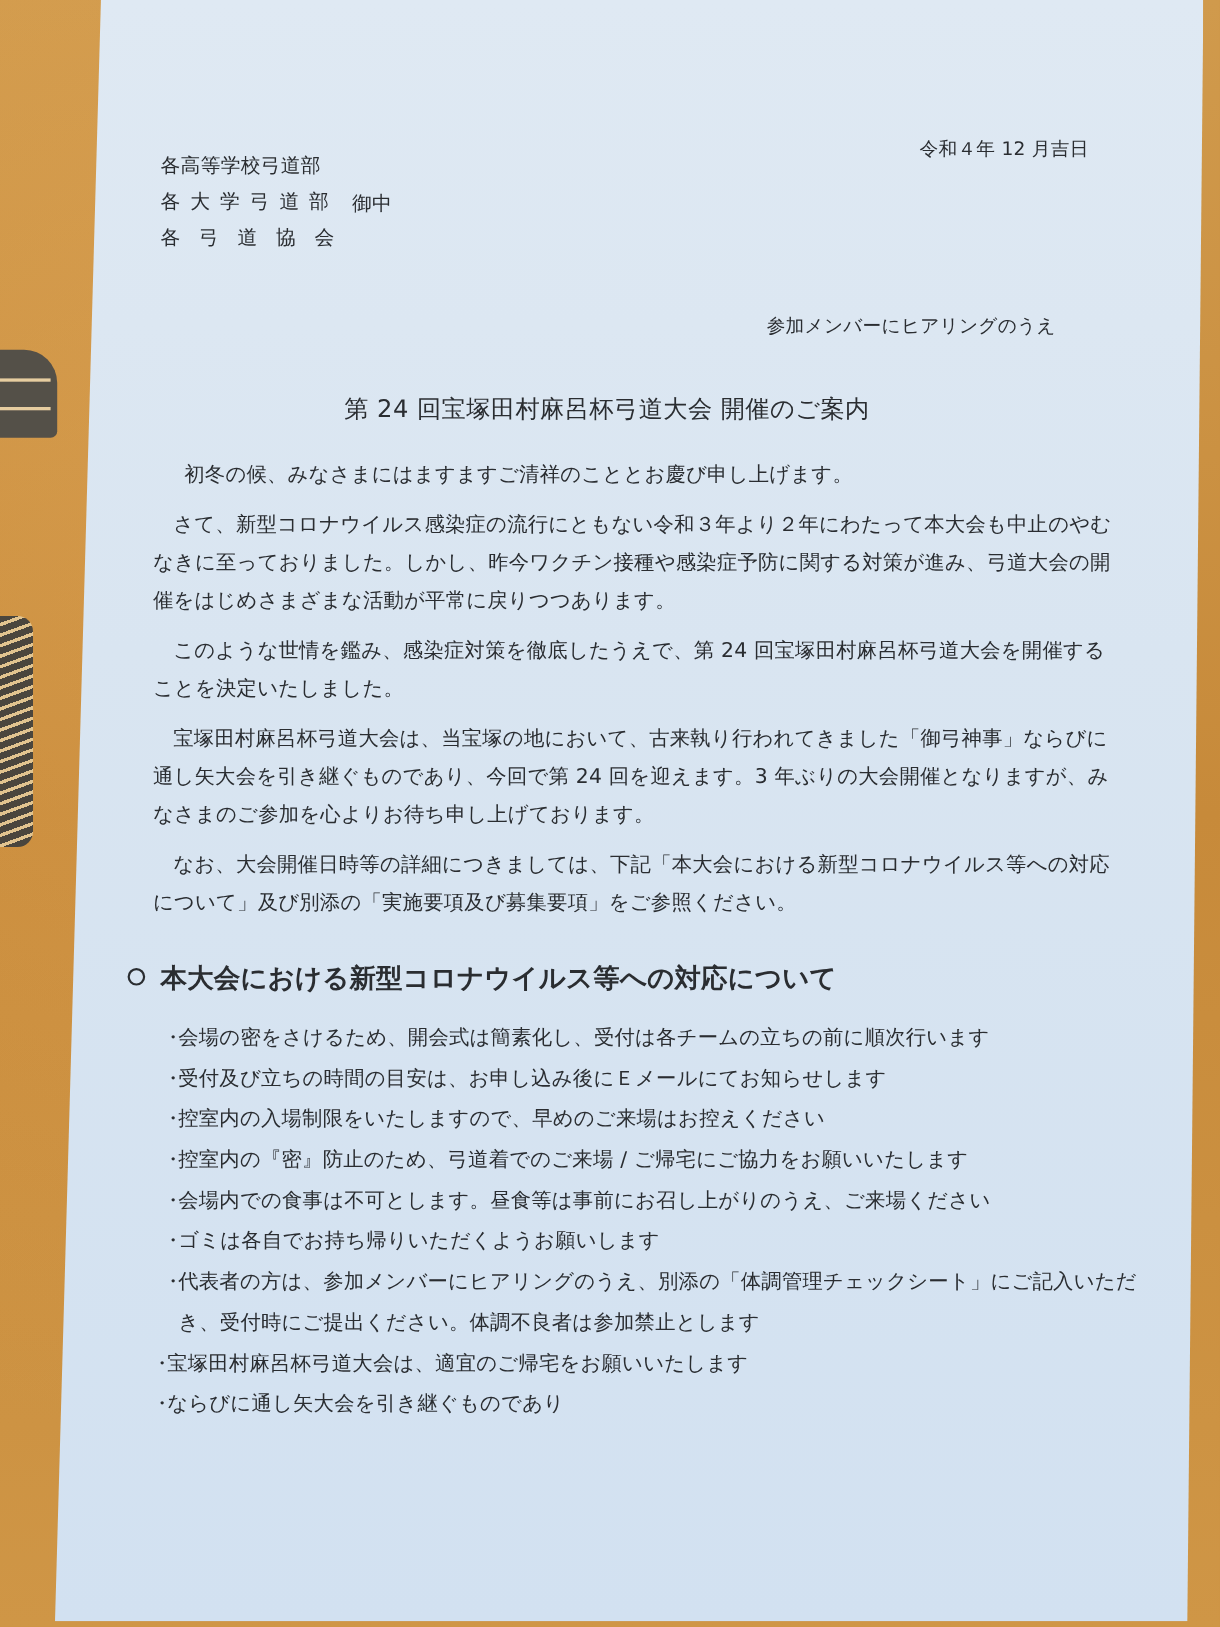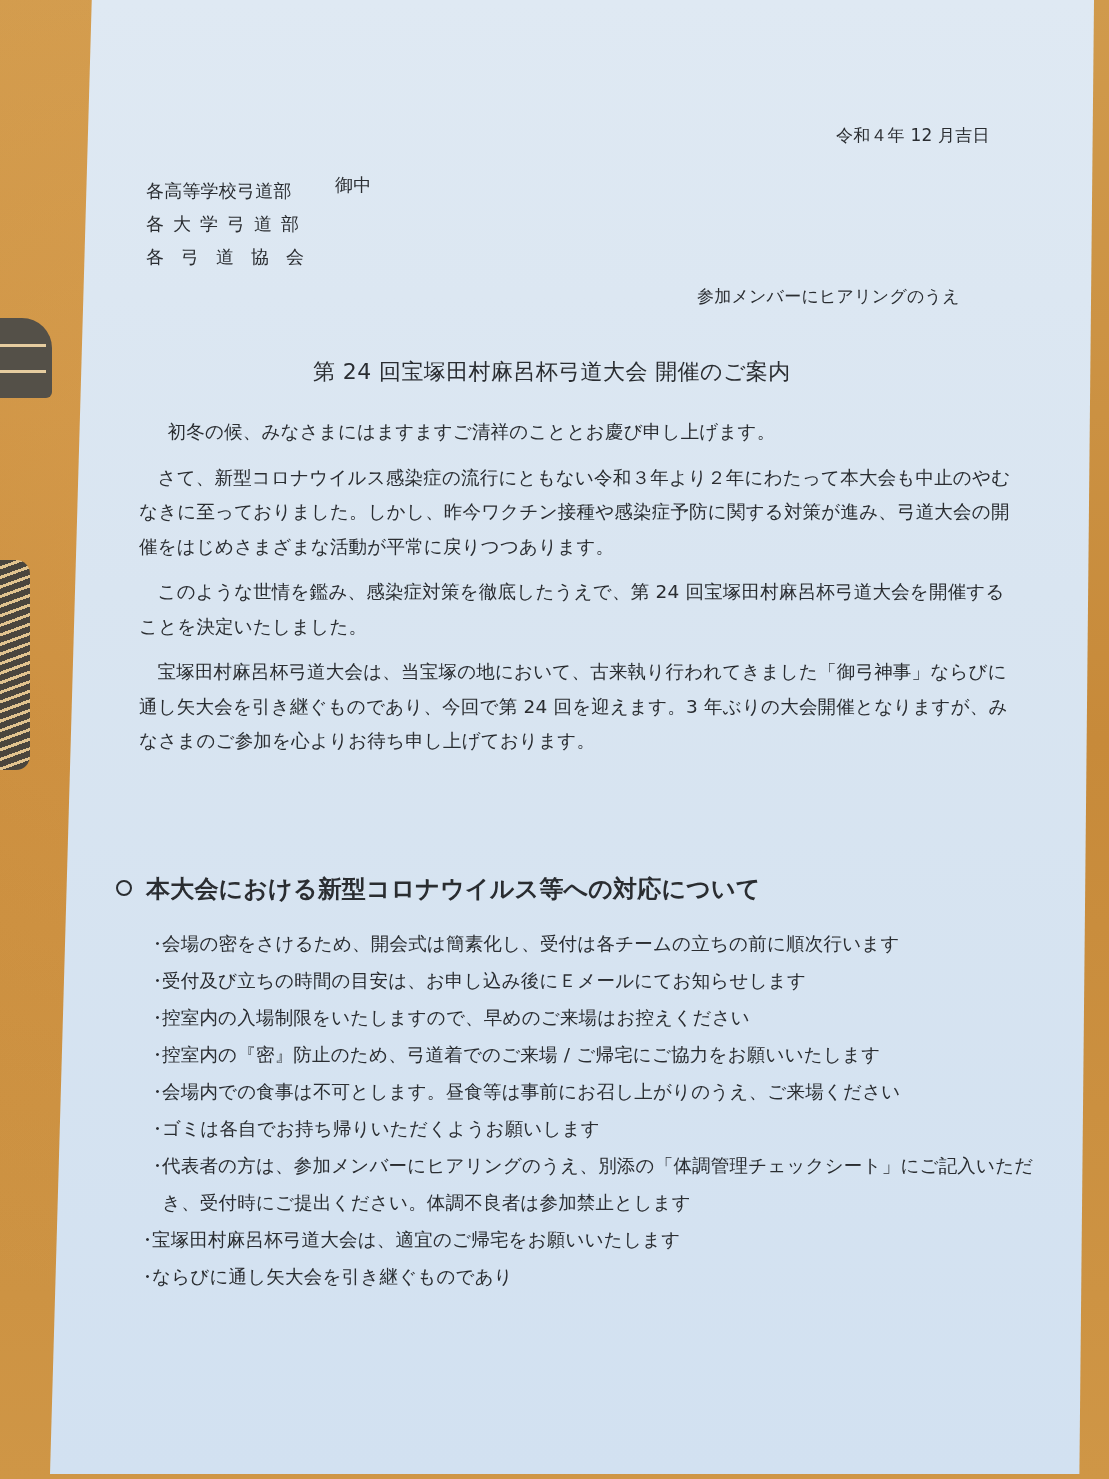--- a/index.html
+++ b/index.html
@@ -51,24 +51,24 @@
     }
     .doc {
       position: absolute;
       inset: 0;
       color: #2a2d31;
       font-size: 19px;
       letter-spacing: 0.2px;
     }
     .abs { position: absolute; white-space: nowrap; }
 
-    .addressee { left: 146px; top: 134px; line-height: 33px; font-size: 18px; margin-top: 40px; }
+    .addressee { left: 146px; top: 134px; line-height: 33px; font-size: 18px; }
     .addressee .line { display: block; }
     .addressee .spaced { letter-spacing: 9px; }
-    .onchu { left: 335px; top: 173px; font-size: 18px; }
+    .onchu { left: 320px; top: 173px; font-size: 18px; }
 
     .date { left: 836px; top: 124px; font-size: 17px; }
     .sender { left: 697px; top: 285px; font-size: 17px; }
 
     .title { left: 313px; top: 343px; font-size: 22px; letter-spacing: 0.4px; margin-top: 14px; }
 
     .body-para { left: 128px; width: 900px; font-size: 18.5px; line-height: 34.5px; white-space: normal; }
     .body-para p { margin: 11px; }
     .body-para .indent { text-indent: 1em; }
 
@@ -107,20 +107,21 @@
   <div class="abs date">令和４年 12 月吉日</div>
   <div class="abs sender">参加メンバーにヒアリングのうえ</div>
 
   <div class="abs title">第 24 回宝塚田村麻呂杯弓道大会  開催のご案内</div>
 
   <div class="abs body-para" style="top:404px">
     <p class="indent" style="padding-left:10px">初冬の候、みなさまにはますますご清祥のこととお慶び申し上げます。</p>
     <p class="indent">さて、新型コロナウイルス感染症の流行にともない令和３年より２年にわたって本大会も中止のやむなきに至っておりました。しかし、昨今ワクチン接種や感染症予防に関する対策が進み、弓道大会の開催をはじめさまざまな活動が平常に戻りつつあります。</p>
     <p class="indent">このような世情を鑑み、感染症対策を徹底したうえで、第 24 回宝塚田村麻呂杯弓道大会を開催することを決定いたしました。</p>
     <p class="indent">宝塚田村麻呂杯弓道大会は、当宝塚の地において、古来執り行われてきました「御弓神事」ならびに通し矢大会を引き継ぐものであり、今回で第 24 回を迎えます。3 年ぶりの大会開催となりますが、みなさまのご参加を心よりお待ち申し上げております。</p>
+    <p class="indent">なお、大会開催日時等の詳細につきましては、下記「本大会における新型コロナウイルス等への対応について」及び別添の「実施要項及び募集要項」をご参照ください。</p>
   </div>
 
   <div class="abs section-heading">
     <span class="circle-icon"></span><span>本大会における新型コロナウイルス等への対応について</span>
   </div>
 
   <div class="abs bullets">
     <div class="bullet-item"><span class="dot">・</span><span>会場の密をさけるため、開会式は簡素化し、受付は各チームの立ちの前に順次行います</span></div>
     <div class="bullet-item"><span class="dot">・</span><span>受付及び立ちの時間の目安は、お申し込み後にＥメールにてお知らせします</span></div>
     <div class="bullet-item"><span class="dot">・</span><span>控室内の入場制限をいたしますので、早めのご来場はお控えください</span></div>

